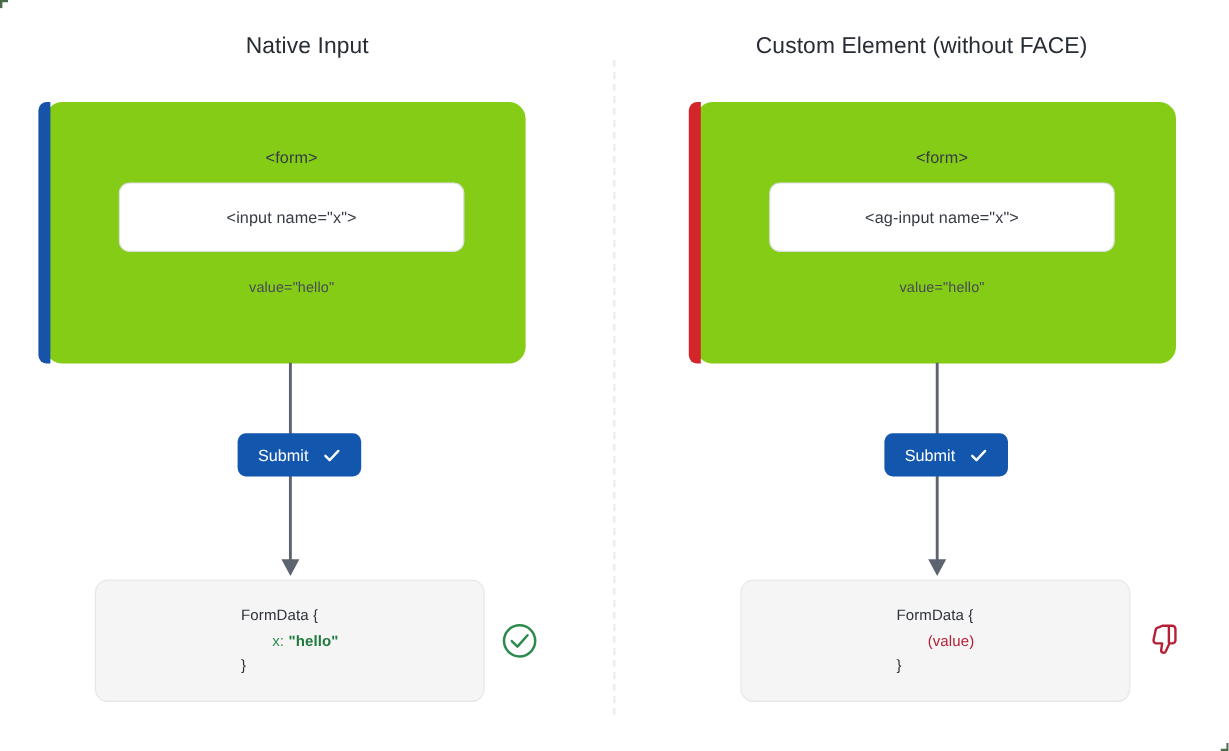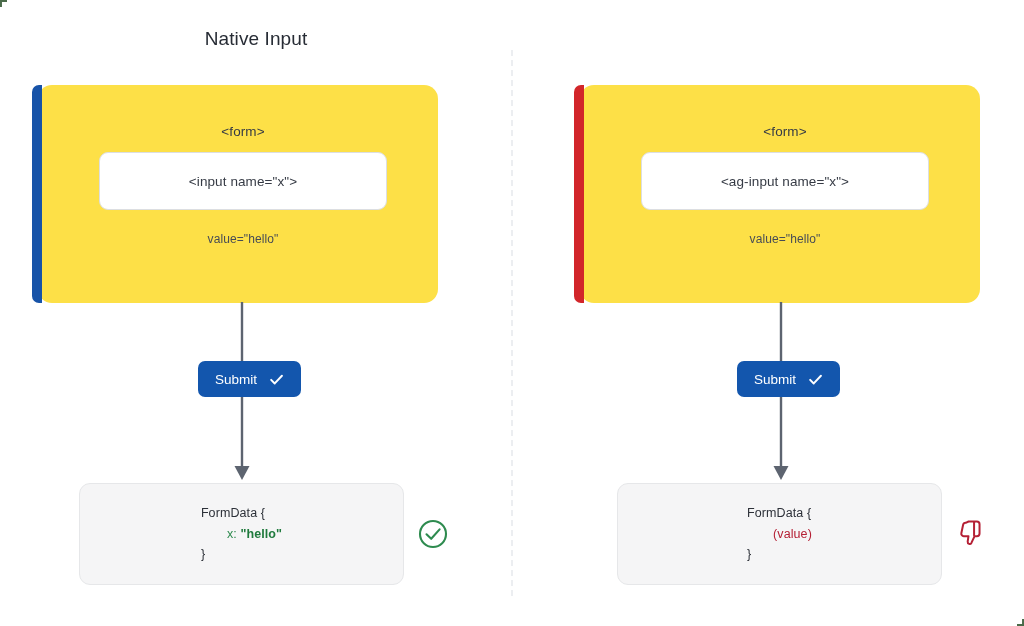--- a/index.html
+++ b/index.html
@@ -62,21 +62,21 @@
     color: #272c35;
     letter-spacing: 0.1px;
   }
 
   
   .form-panel {
     position: absolute;
     top: 85px;
     width: 400px;
     height: 218px;
-    background: #fde047;
+    background: #84cc16;
     border-radius: 14px;
     box-sizing: border-box;
   }
   .col-left .form-panel  { left: 38px; }
   .col-right .form-panel { left: 68px; }
 
   .accent-bar {
     position: absolute;
     left: -6px;
     top: 0;
@@ -246,20 +246,21 @@
     <div class="status-icon">
       <svg width="32" height="32" viewBox="0 0 32 32">
         <circle cx="16" cy="16" r="13" fill="none" stroke="#2e8b4f" stroke-width="2.1"></circle>
         <path d="M9.5 16.3 L14.2 20.8 L22.6 11.4" fill="none" stroke="#2e8b4f" stroke-width="2.1" stroke-linecap="round" stroke-linejoin="round"></path>
       </svg>
     </div>
   </div>
 
   <div class="column col-right">
 
+    <div class="col-title">Custom Element (without FACE)</div>
 
     <div class="form-panel">
       <div class="accent-bar accent-red"></div>
       <div class="panel-inner">
         <div class="form-tag">&lt;form&gt;</div>
         <div class="input-box">
           <span>&lt;ag-input name="x"&gt;</span>
         </div>
         <div class="value-text">value="hello"</div>
       </div>

